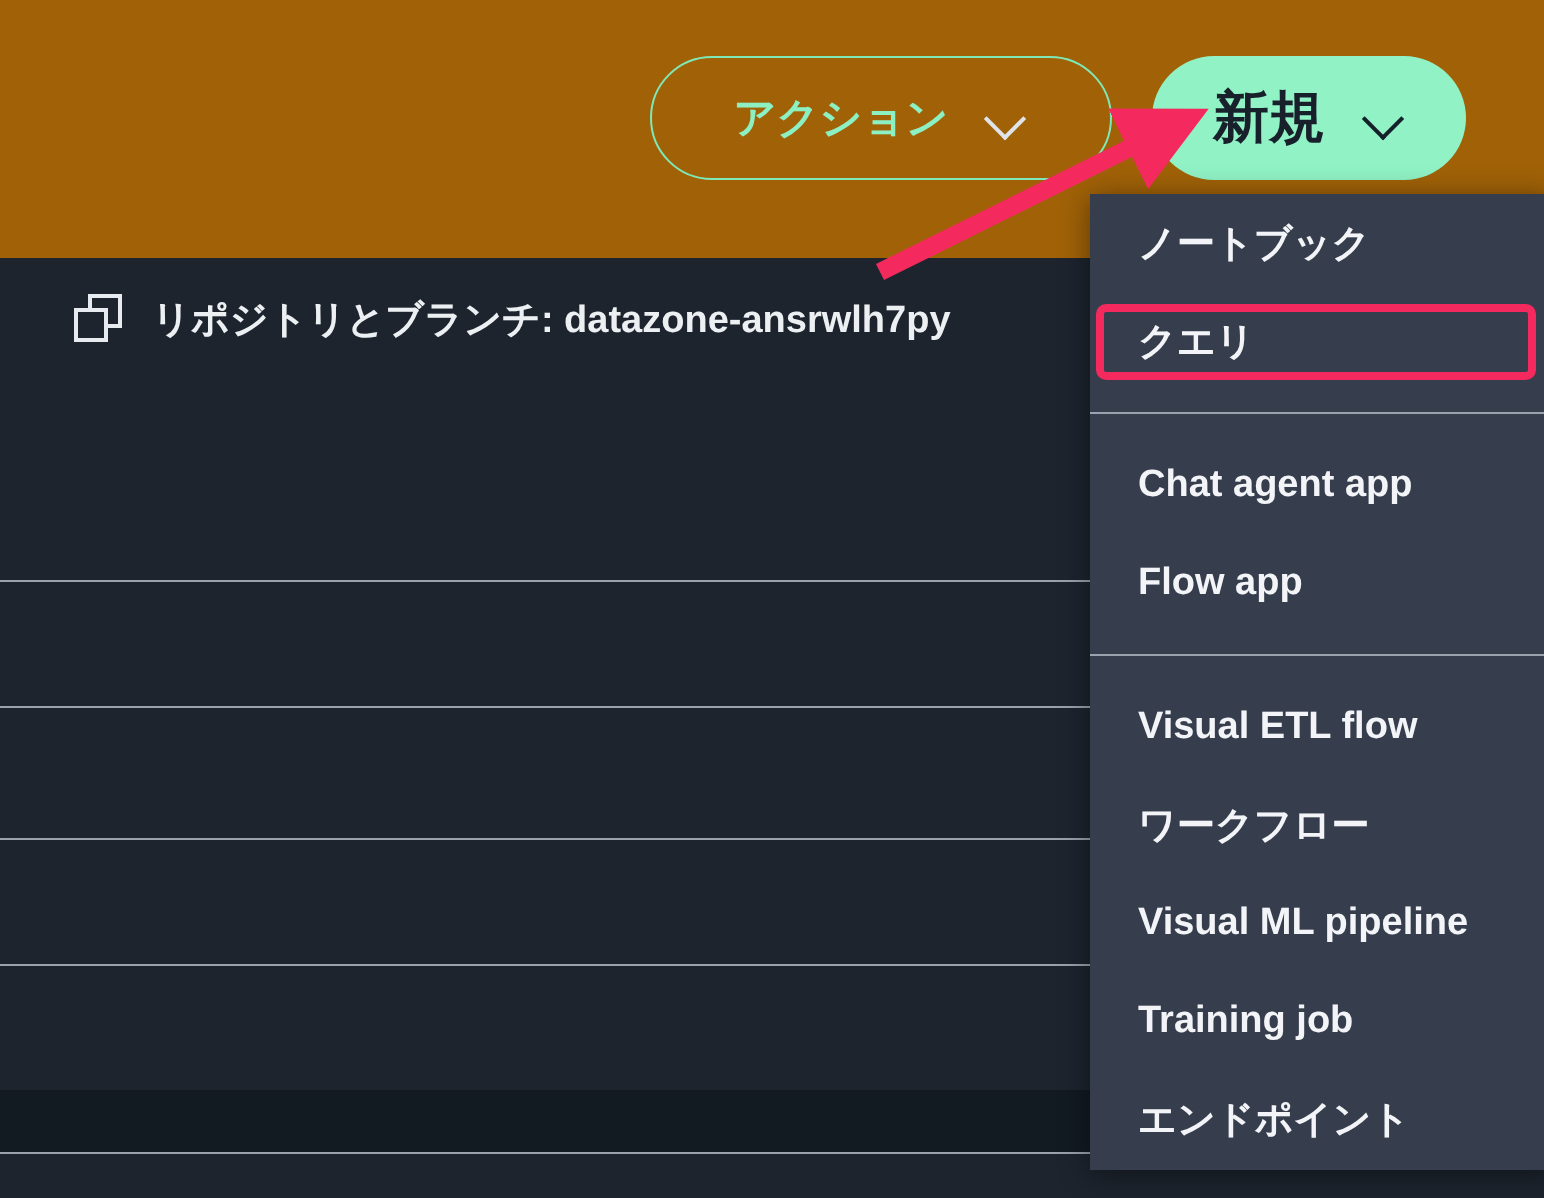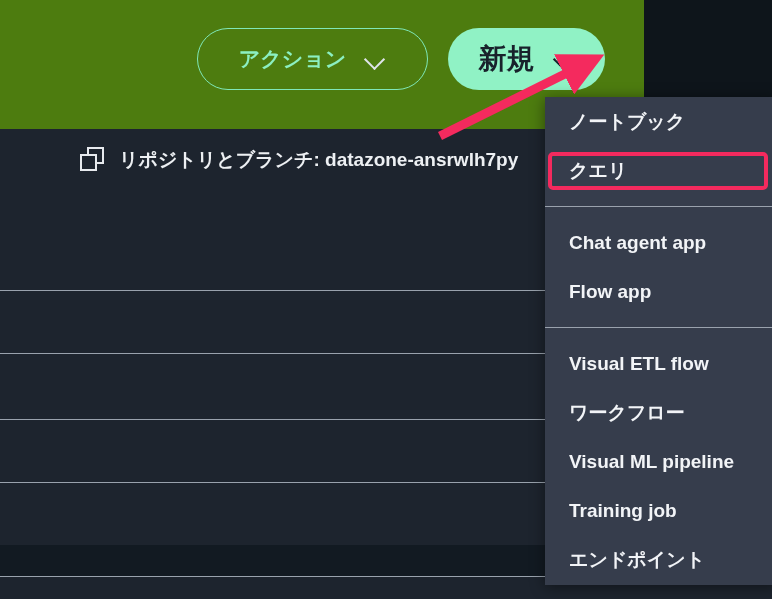--- a/index.html
+++ b/index.html
@@ -13,23 +13,23 @@
     overflow: hidden;
     font-family: "Liberation Sans", "DejaVu Sans", sans-serif;
     position: relative;
     -webkit-font-smoothing: antialiased;
   }
 
   
   .top-header {
     position: absolute;
     left: 0; top: 0;
-    width: 644px;
+    width: 772px;
     height: 129px;
-    background: #4d7c0f;
+    background: #a16207;
   }
 
   .header-actions {
     position: absolute;
     right: 39px;
     top: 28px;
     display: flex;
     align-items: center;
     gap: 20px;
   }
@@ -95,21 +95,21 @@
     background: #1d242e;
   }
 
   .repo-bar {
     position: absolute;
     left: 0; top: 0;
     width: 772px;
     height: 62px;
     display: flex;
     align-items: center;
-    padding-left: 80px;
+    padding-left: 37px;
     box-sizing: border-box;
   }
   .copy-icon {
     width: 26px; height: 26px;
     position: relative;
     flex: 0 0 auto;
     margin-right: 13px;
   }
   .copy-icon .sq-back {
     position: absolute;

